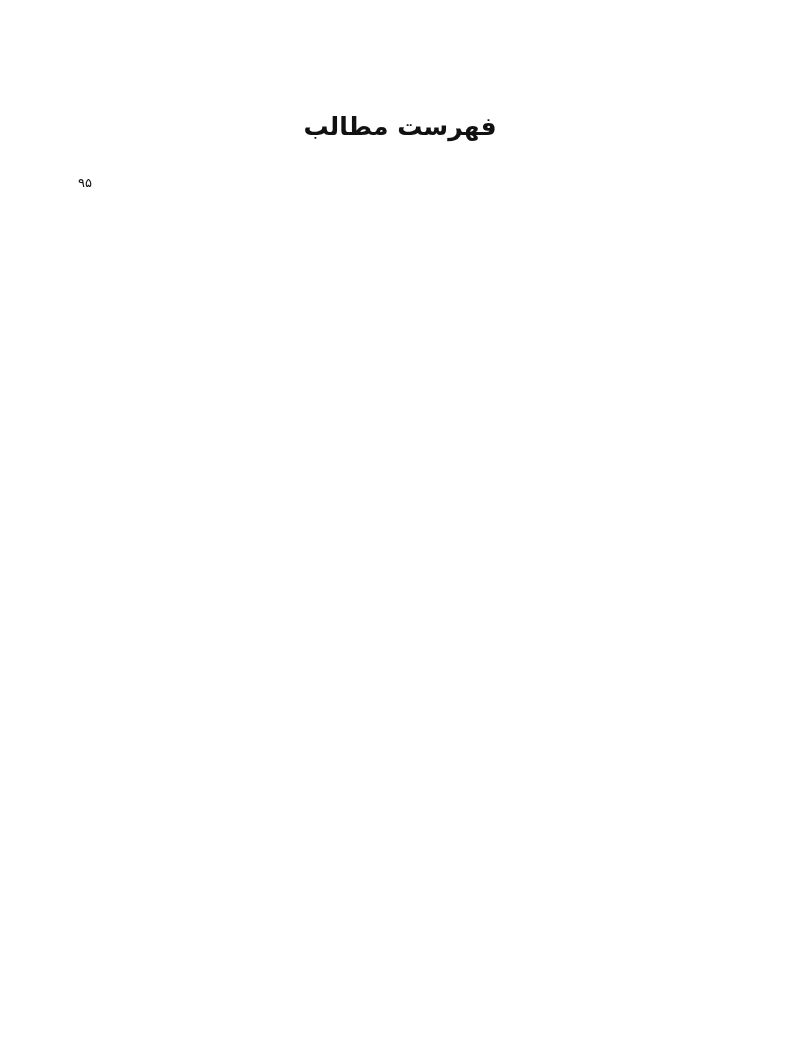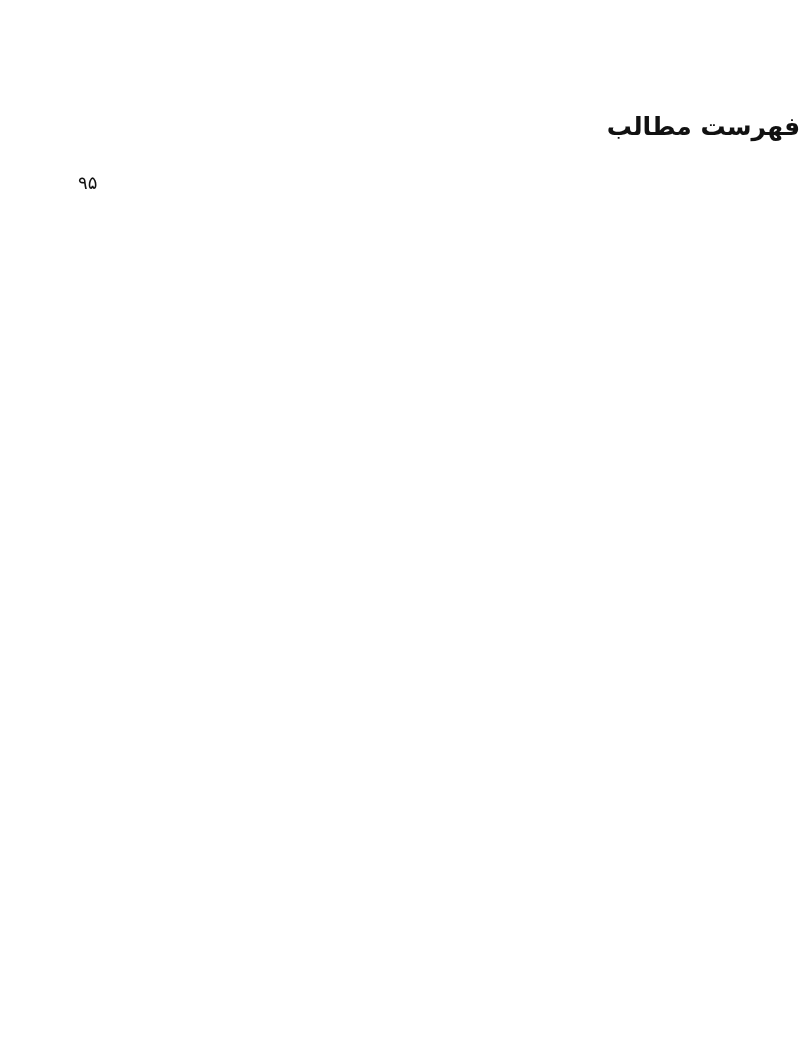--- a/index.html
+++ b/index.html
@@ -21,20 +21,21 @@
     inset: 0;
     background: #ffffff;
   }
 
   
   .toc-title {
     position: absolute;
     top: 95px;
     left: 0;
     right: 0;
+    text-align: center;
     font-size: 25px;
     font-weight: bold;
     letter-spacing: 0.5px;
     direction: rtl;
   }
 
   
   .columns {
     position: absolute;
     top: 172px;
@@ -87,21 +88,21 @@
     bottom: 0.18em;
     font-size: 12.5px;
     letter-spacing: 0.4px;
     white-space: nowrap;
     color: #111;
   }
   .entry .page {
     flex: 0 0 auto;
     direction: rtl;
     unicode-bidi: isolate;
-    font-size: 18px;
+    font-size: 13px;
     min-width: 16px;
     text-align: left;
   }
   .entry.nolead .page { margin-right: 2px; }
 
   
   .chapter {
     text-align: center;
     font-size: 14px;
     font-weight: bold;

